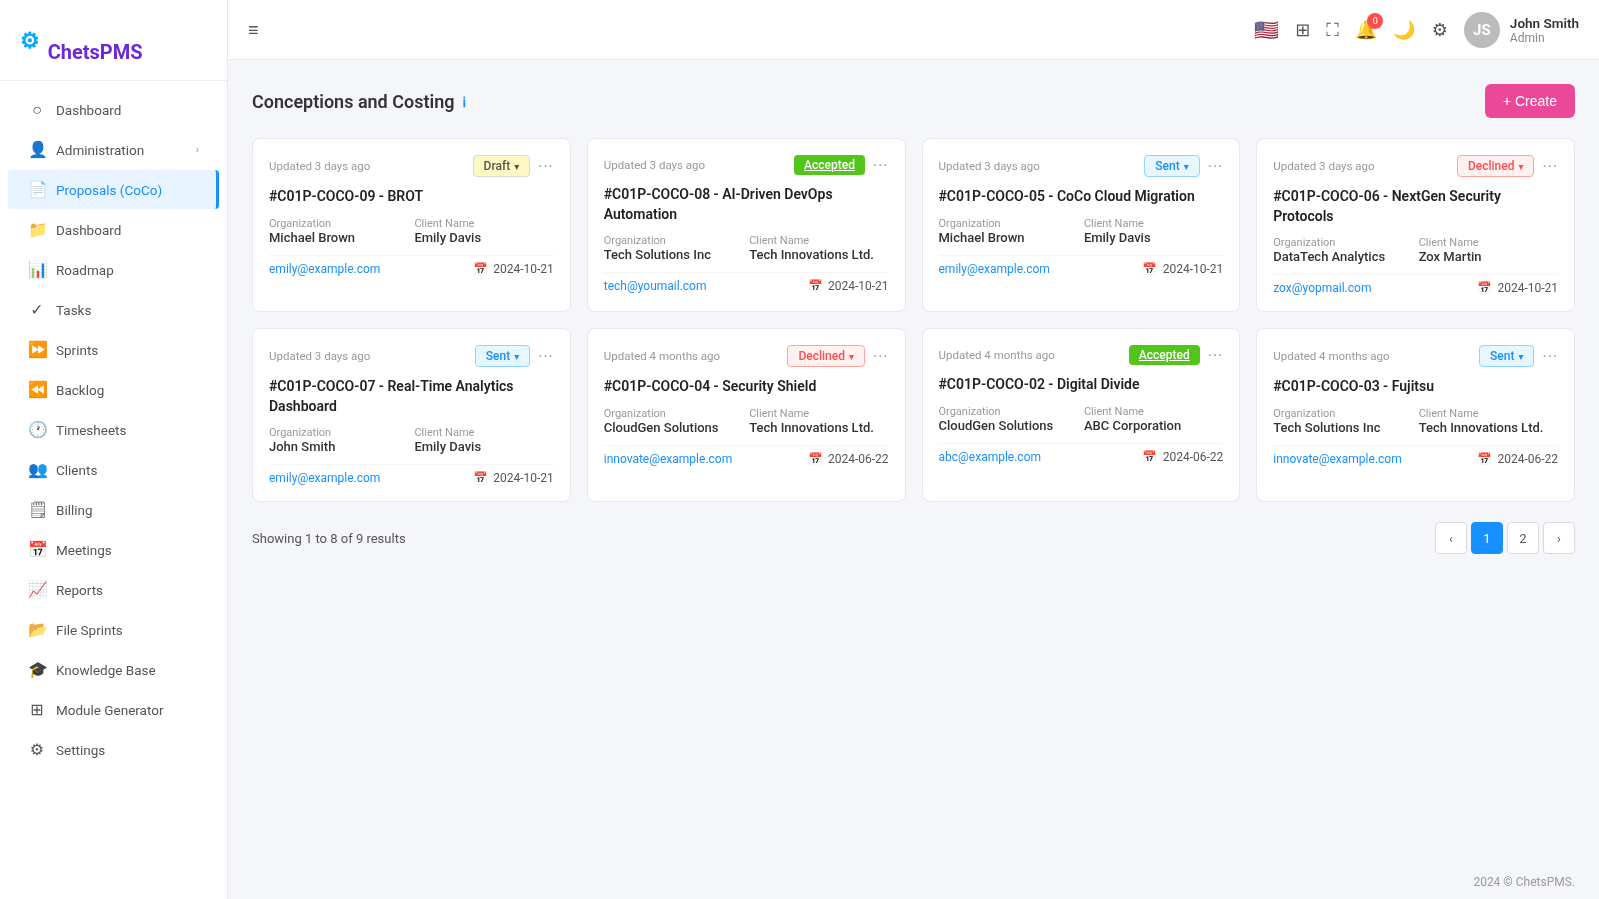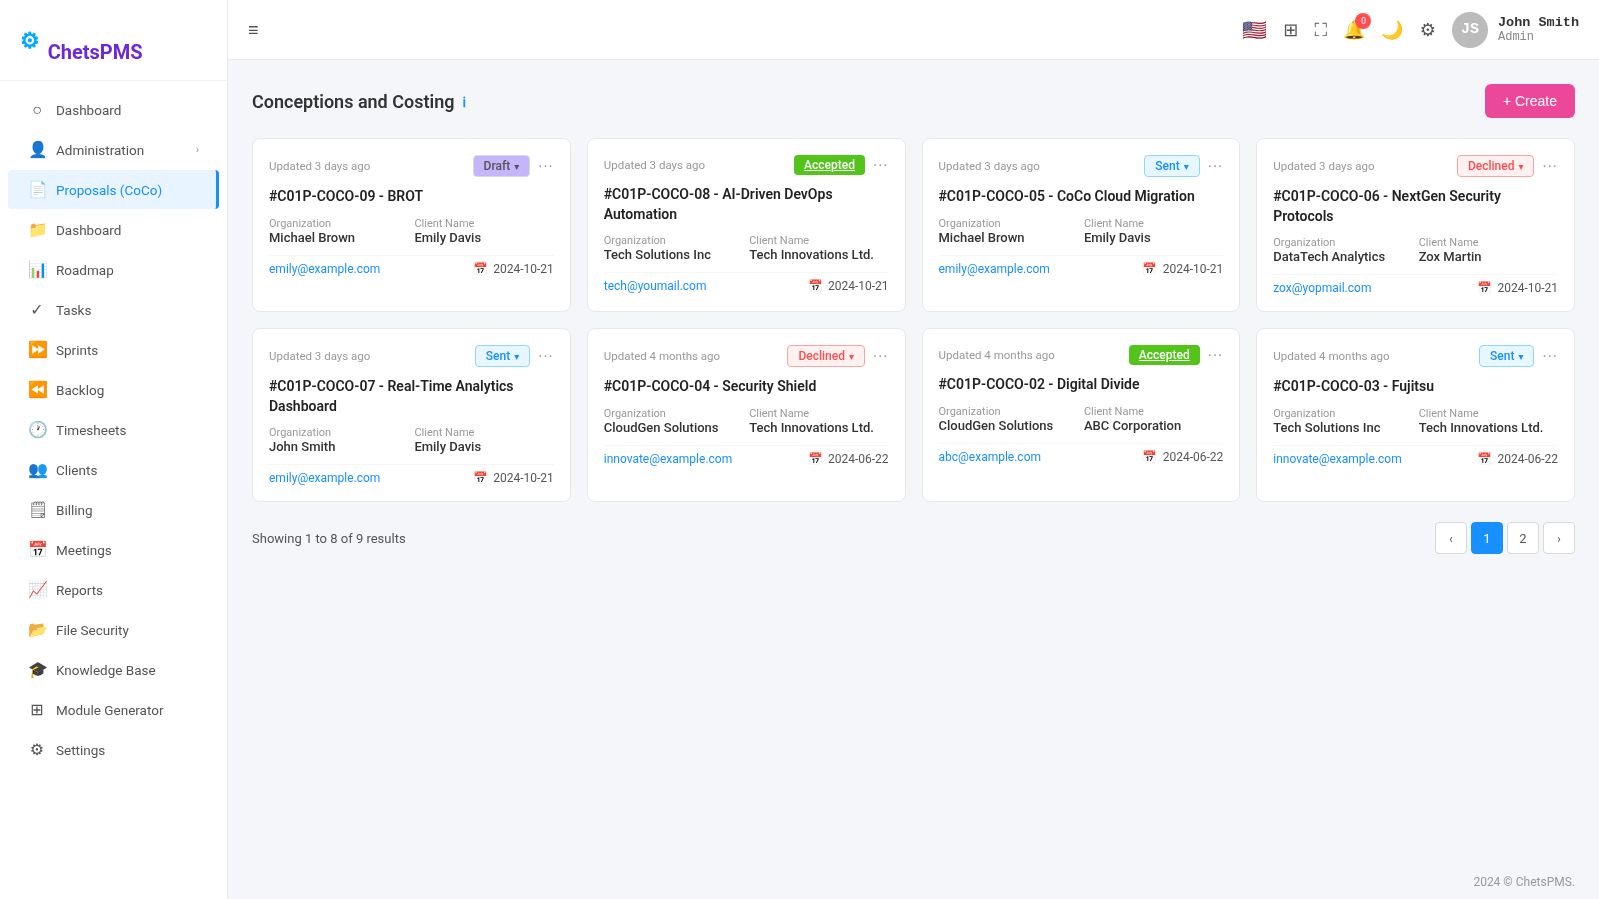--- a/index.html
+++ b/index.html
@@ -22,41 +22,41 @@
     
     .main { flex: 1; display: flex; flex-direction: column; overflow: hidden; }
 
     
     .topbar { height: 60px; background: #fff; border-bottom: 1px solid #e8e8e8; display: flex; align-items: center; justify-content: space-between; padding: 0 20px; flex-shrink: 0; }
     .topbar-left { display: flex; align-items: center; gap: 12px; }
     .hamburger { font-size: 18px; cursor: pointer; color: #555; }
     .topbar-right { display: flex; align-items: center; gap: 16px; }
     .topbar-icon { font-size: 18px; color: #555; cursor: pointer; position: relative; }
     .notif-badge { position: absolute; top: -6px; right: -6px; background: #ff4d4f; color: #fff; border-radius: 50%; width: 16px; height: 16px; font-size: 9px; display: flex; align-items: center; justify-content: center; }
-    .user-info { display: flex; align-items: center; gap: 10px; cursor: pointer; font-family: Liberation Mono, monospace; }
+    .user-info { display: flex; align-items: center; gap: 10px; cursor: pointer; }
     .user-avatar { width: 36px; height: 36px; border-radius: 50%; background: #bbb; overflow: hidden; display: flex; align-items: center; justify-content: center; font-size: 15px; color: #fff; font-weight: bold; }
     .user-name { font-weight: 600; font-size: 13.5px; }
     .user-role { font-size: 12px; color: #888; }
     .flag { font-size: 20px; }
 
     
     .content { flex: 1; overflow-y: auto; padding: 24px; }
     .page-header { display: flex; align-items: center; justify-content: space-between; margin-bottom: 20px; }
     .page-title { font-size: 18px; font-weight: 600; display: flex; align-items: center; gap: 8px; }
     .info-icon { color: #1890ff; font-size: 14px; cursor: pointer; }
     .create-btn { background: #ec4899; color: #fff; border: none; padding: 9px 18px; border-radius: 6px; cursor: pointer; font-size: 14px; font-weight: 500; display: flex; align-items: center; gap: 6px; }
 
     
     .cards-grid { display: grid; grid-template-columns: repeat(4, 1fr); gap: 16px; }
     .card { background: #fff; border-radius: 8px; border: 1px solid #e8e8e8; padding: 16px; display: flex; flex-direction: column; gap: 10px; cursor: pointer; transition: box-shadow 0.15s; }
     .card-header { display: flex; align-items: center; justify-content: space-between; }
     .card-meta { font-size: 11.5px; color: #999; }
     .card-header-right { display: flex; align-items: center; gap: 8px; }
     .status-badge { padding: 3px 10px; border-radius: 4px; font-size: 12px; font-weight: 500; display: flex; align-items: center; gap: 4px; }
-    .status-badge.draft { background: #c4b5fd; color: #555; border: 1px solid #d9d9d9; }
+    .status-badge.draft { background: #fef9c3; color: #555; border: 1px solid #d9d9d9; }
     .status-badge.accepted { background: #52c41a; color: #fff; text-decoration: underline; }
     .status-badge.sent { background: #e6f7ff; color: #1890ff; border: 1px solid #91d5ff; }
     .status-badge.declined { background: #fff1f0; color: #ff4d4f; border: 1px solid #ffa39e; }
     .badge-arrow { font-size: 10px; }
     .more-btn { color: #999; cursor: pointer; font-size: 16px; letter-spacing: 1px; }
     .card-title { font-size: 14px; font-weight: 600; color: #222; line-height: 1.4; }
     .card-fields { display: grid; grid-template-columns: 1fr 1fr; gap: 6px; }
     .card-field-label { font-size: 11px; color: #999; }
     .card-field-value { font-size: 13px; color: #333; font-weight: 500; }
     .card-footer { display: flex; align-items: center; justify-content: space-between; padding-top: 6px; border-top: 1px solid #f5f5f5; }
@@ -133,21 +133,21 @@
       <div class="sidebar-item">
         <span class="sidebar-icon">📅</span>
         <span class="sidebar-label">Meetings</span>
       </div>
       <div class="sidebar-item">
         <span class="sidebar-icon">📈</span>
         <span class="sidebar-label">Reports</span>
       </div>
       <div class="sidebar-item">
         <span class="sidebar-icon">📂</span>
-        <span class="sidebar-label">File Security</span>
+        <span class="sidebar-label">File Sprints</span>
       </div>
       <div class="sidebar-item">
         <span class="sidebar-icon">🎓</span>
         <span class="sidebar-label">Knowledge Base</span>
       </div>
       <div class="sidebar-item">
         <span class="sidebar-icon">⊞</span>
         <span class="sidebar-label">Module Generator</span>
       </div>
       <div class="sidebar-item">

